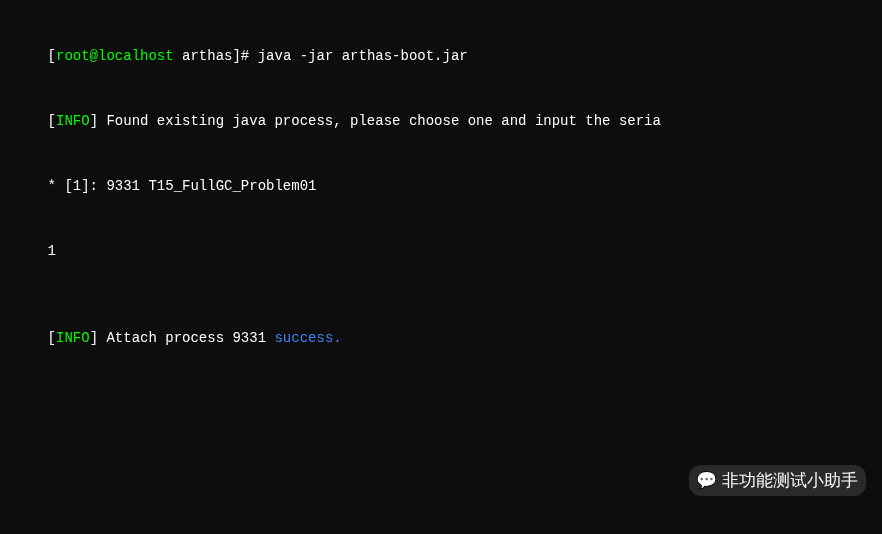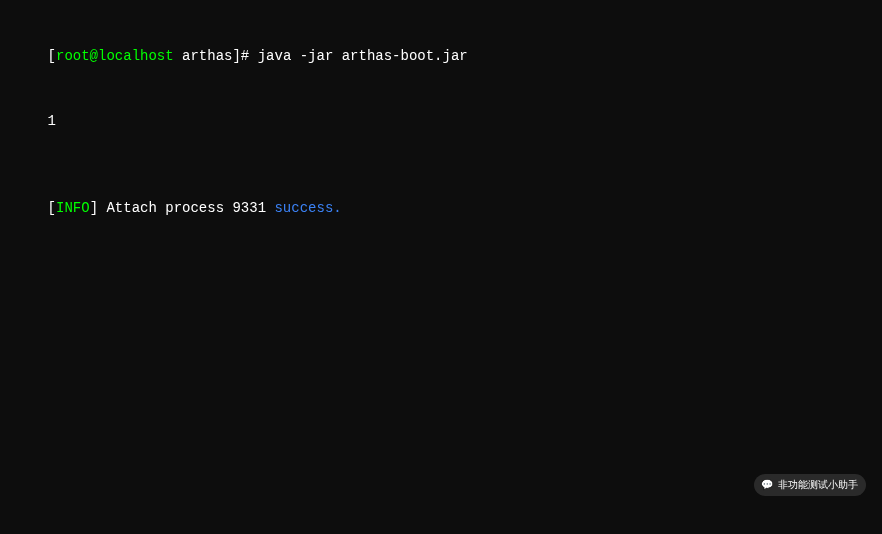--- a/index.html
+++ b/index.html
@@ -27,40 +27,46 @@
     .green { color: #00ff00; }
     .white { color: #ffffff; }
     .success { color: #3b82f6; }
 
     .watermark {
       position: absolute;
       bottom: 38px;
       right: 16px;
       background: rgba(255,255,255,0.12);
       color: #ffffff;
-      font-size: 10px;
+      font-size: 17px;
       padding: 4px 8px;
       border-radius: 12px;
       font-family: Liberation Sans, sans-serif;
       white-space: nowrap;
     }
     .watermark-icon {
       margin-right: 4px;
     }
   </style>
 </head>
 <body>
 
 <div class="terminal">
 
   <div class="line">
     <span class="white">[</span><span class="green">root@localhost</span><span class="white"> arthas</span><span class="white">]# </span><span class="white">java -jar arthas-boot.jar</span>
   </div>
 
   <div class="line">
+    <span class="white">[</span><span class="green">INFO</span><span class="white">] Found existing java process, please choose one and input the seria</span>
+  </div>
+  <div class="line">
+    <span class="white">* [1]: 9331 T15_FullGC_Problem01</span>
+  </div>
+  <div class="line">
     <span class="white">1</span>
   </div>
   <div class="line">&nbsp;</div>
   <div class="line">
     <span class="white">[</span><span class="green">INFO</span><span class="white">] Attach process 9331 </span><span class="success">success.</span>
   </div>
 
   <div class="watermark">
     <span class="watermark-icon">💬</span><span>非功能测试小助手</span>
   </div>

